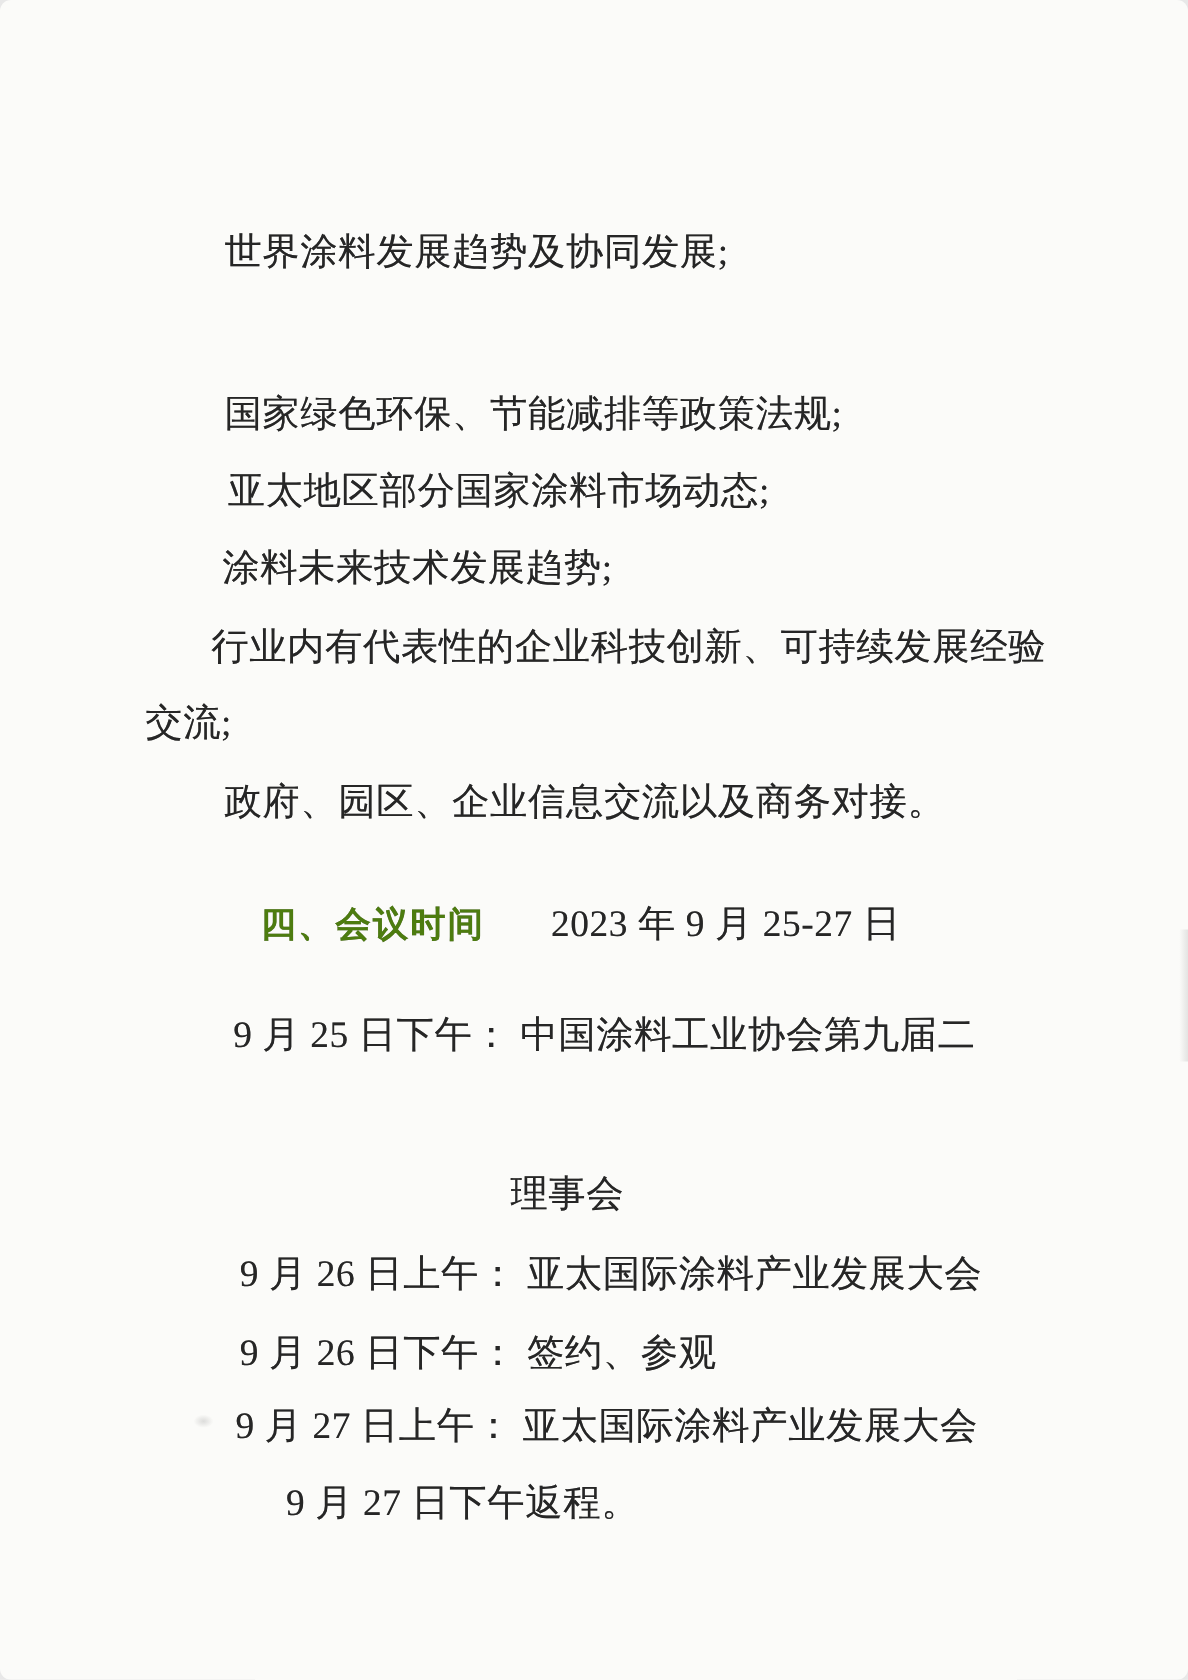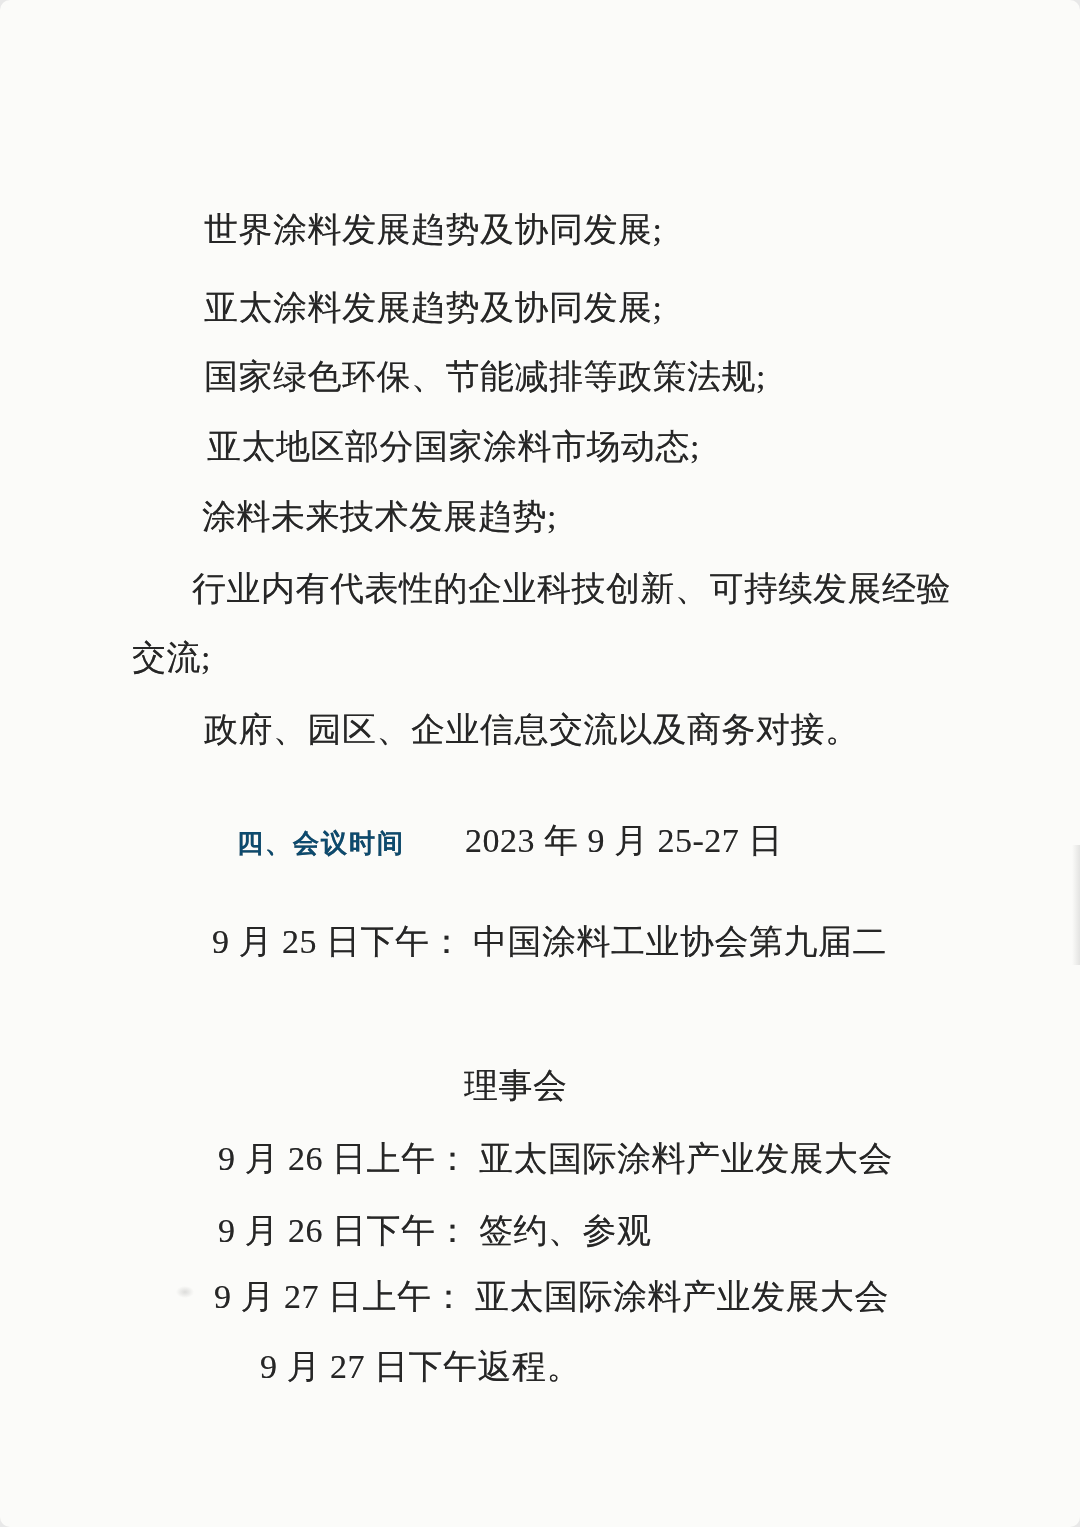--- a/index.html
+++ b/index.html
@@ -41,23 +41,23 @@
   .l12 { top: 992px;  left: 463px; }
   .l13 { top: 1066px; left: 464px; }
   .l14 { top: 1139px; left: 218px; }
   .l15 { top: 1211px; left: 218px; }
   .l16 { top: 1277px; left: 214px; }
   .l17 { top: 1347px; left: 215px; margin-left: 45px; }
 
   .heading-label {
     font-family: "Liberation Sans", "DejaVu Sans", sans-serif;
     font-weight: 700;
-    font-size: 26px;
+    font-size: 32px;
     letter-spacing: 2px;
-    color: #0c4a6e;
+    color: #4d7c0f;
   }
   .heading-dates {
     margin-left: 60px;
     font-family: "Liberation Serif", "DejaVu Serif", serif;
     font-size: 34px;
   }
 
   
   .smudge-left {
     position: absolute;
@@ -75,21 +75,20 @@
     height: 120px;
     background: linear-gradient(to left, rgba(120,120,120,0.18), rgba(120,120,120,0));
   }
 </style>
 </head>
 <body>
 
 <div class="page" style="background: rgb(251, 251, 249); color: rgb(38, 38, 38);">
 
   <div class="line l1">世界涂料发展趋势及协同发展;</div>
-  <div class="line l2">亚太涂料发展趋势及协同发展;</div>
   <div class="line l3">国家绿色环保、节能减排等政策法规;</div>
   <div class="line l4">亚太地区部分国家涂料市场动态;</div>
   <div class="line l5">涂料未来技术发展趋势;</div>
   <div class="line l6">行业内有代表性的企业科技创新、可持续发展经验</div>
   <div class="line l7">交流;</div>
   <div class="line l8">政府、园区、企业信息交流以及商务对接。</div>
 
   <div class="line l9">
     <span class="heading-label">四、会议时间</span><span class="heading-dates">2023 年 9 月 25-27 日</span>
   </div>

